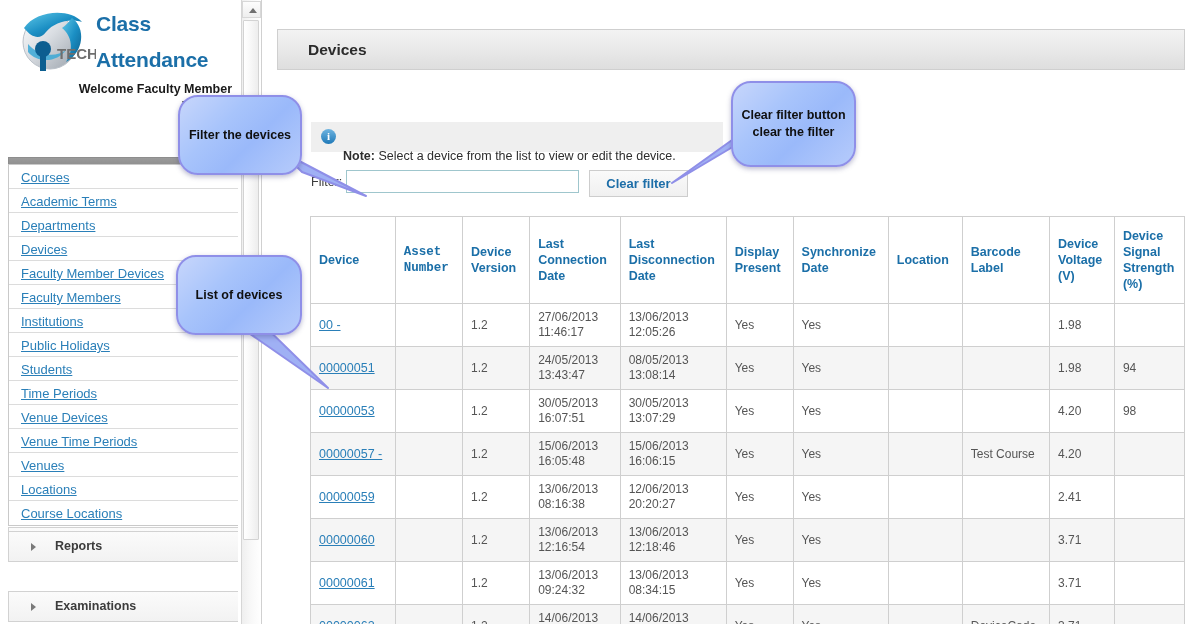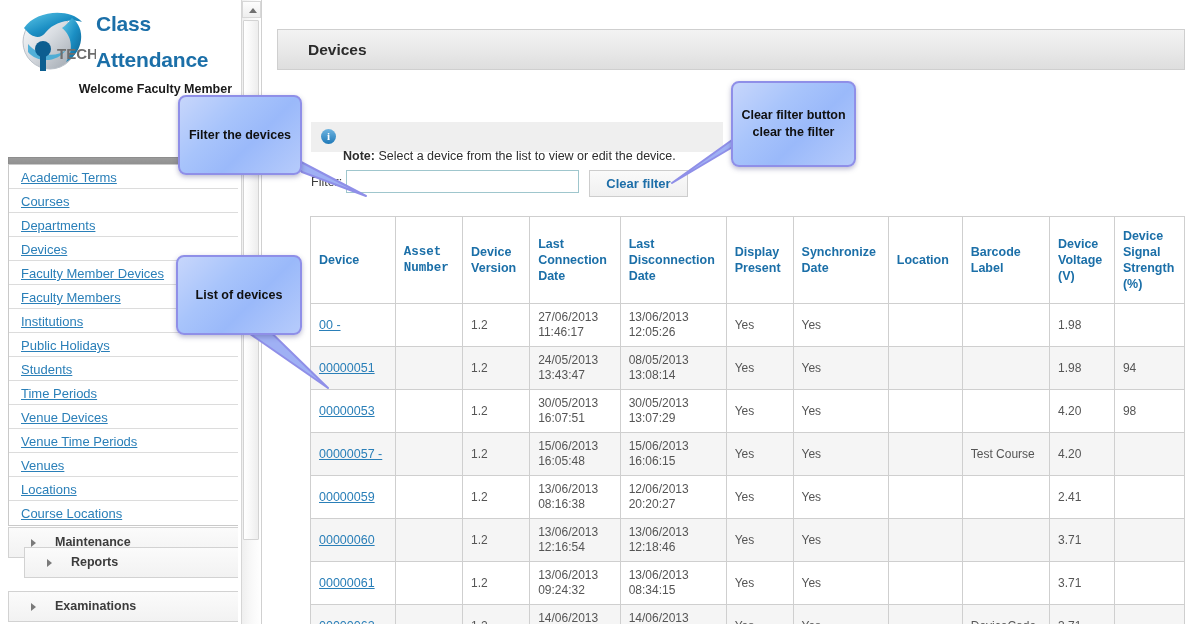--- a/index.html
+++ b/index.html
@@ -300,21 +300,21 @@
   .cw7 { width: 72px; margin-top: 16px; }
   .cw8 { width: 85px; }
   .cw9 { width: 59px; }
   .cw10 { width: 58px; }
 
   
   .callout {
     position: absolute;
     box-sizing: border-box;
     border: 2px solid #8f8fe8;
-    border-radius: 8px;
+    border-radius: 20px;
     background: linear-gradient(135deg, #c7d6fb 0%, #a8c4fb 35%, #9ab9fa 60%, #b6cbfb 100%);
     box-shadow: 0 2px 5px rgba(60,60,120,.35);
     color: #101010;
     font-size: 12.5px;
     font-weight: 600;
     text-align: center;
     display: flex;
     align-items: center;
     justify-content: center;
     line-height: 17px;
@@ -364,42 +364,42 @@
         <div>Working</div>
       </div>
     </div>
 
     <div id="setup-header">
       <span class="tri"></span>
       <span>Setup</span>
     </div>
 
     <div id="nav-list">
+      <div class="nav-item"><a href="#">Courses</a></div>
       <div class="nav-item"><a href="#">Academic Terms</a></div>
-      <div class="nav-item"><a href="#">Courses</a></div>
       <div class="nav-item"><a href="#">Departments</a></div>
       <div class="nav-item"><a href="#">Devices</a></div>
       <div class="nav-item"><a href="#">Faculty Member Devices</a></div>
       <div class="nav-item"><a href="#">Faculty Members</a></div>
       <div class="nav-item"><a href="#">Institutions</a></div>
       <div class="nav-item"><a href="#">Public Holidays</a></div>
       <div class="nav-item"><a href="#">Students</a></div>
       <div class="nav-item"><a href="#">Time Periods</a></div>
       <div class="nav-item"><a href="#">Venue Devices</a></div>
       <div class="nav-item"><a href="#">Venue Time Periods</a></div>
       <div class="nav-item"><a href="#">Venues</a></div>
       <div class="nav-item"><a href="#">Locations</a></div>
       <div class="nav-item"><a href="#">Course Locations</a></div>
     </div>
 
     <div class="group-header" style="top:527px;">
       <span class="tri-r"></span>
       <span>Maintenance</span>
     </div>
-    <div class="group-header" style="top:547px;margin-left:16px;">
+    <div class="group-header" style="top:531px;">
       <span class="tri-r"></span>
       <span>Reports</span>
     </div>
     <div class="group-header" style="top:591px;">
       <span class="tri-r"></span>
       <span>Examinations</span>
     </div>
   </div>
 
   <div id="sb-track"></div>

